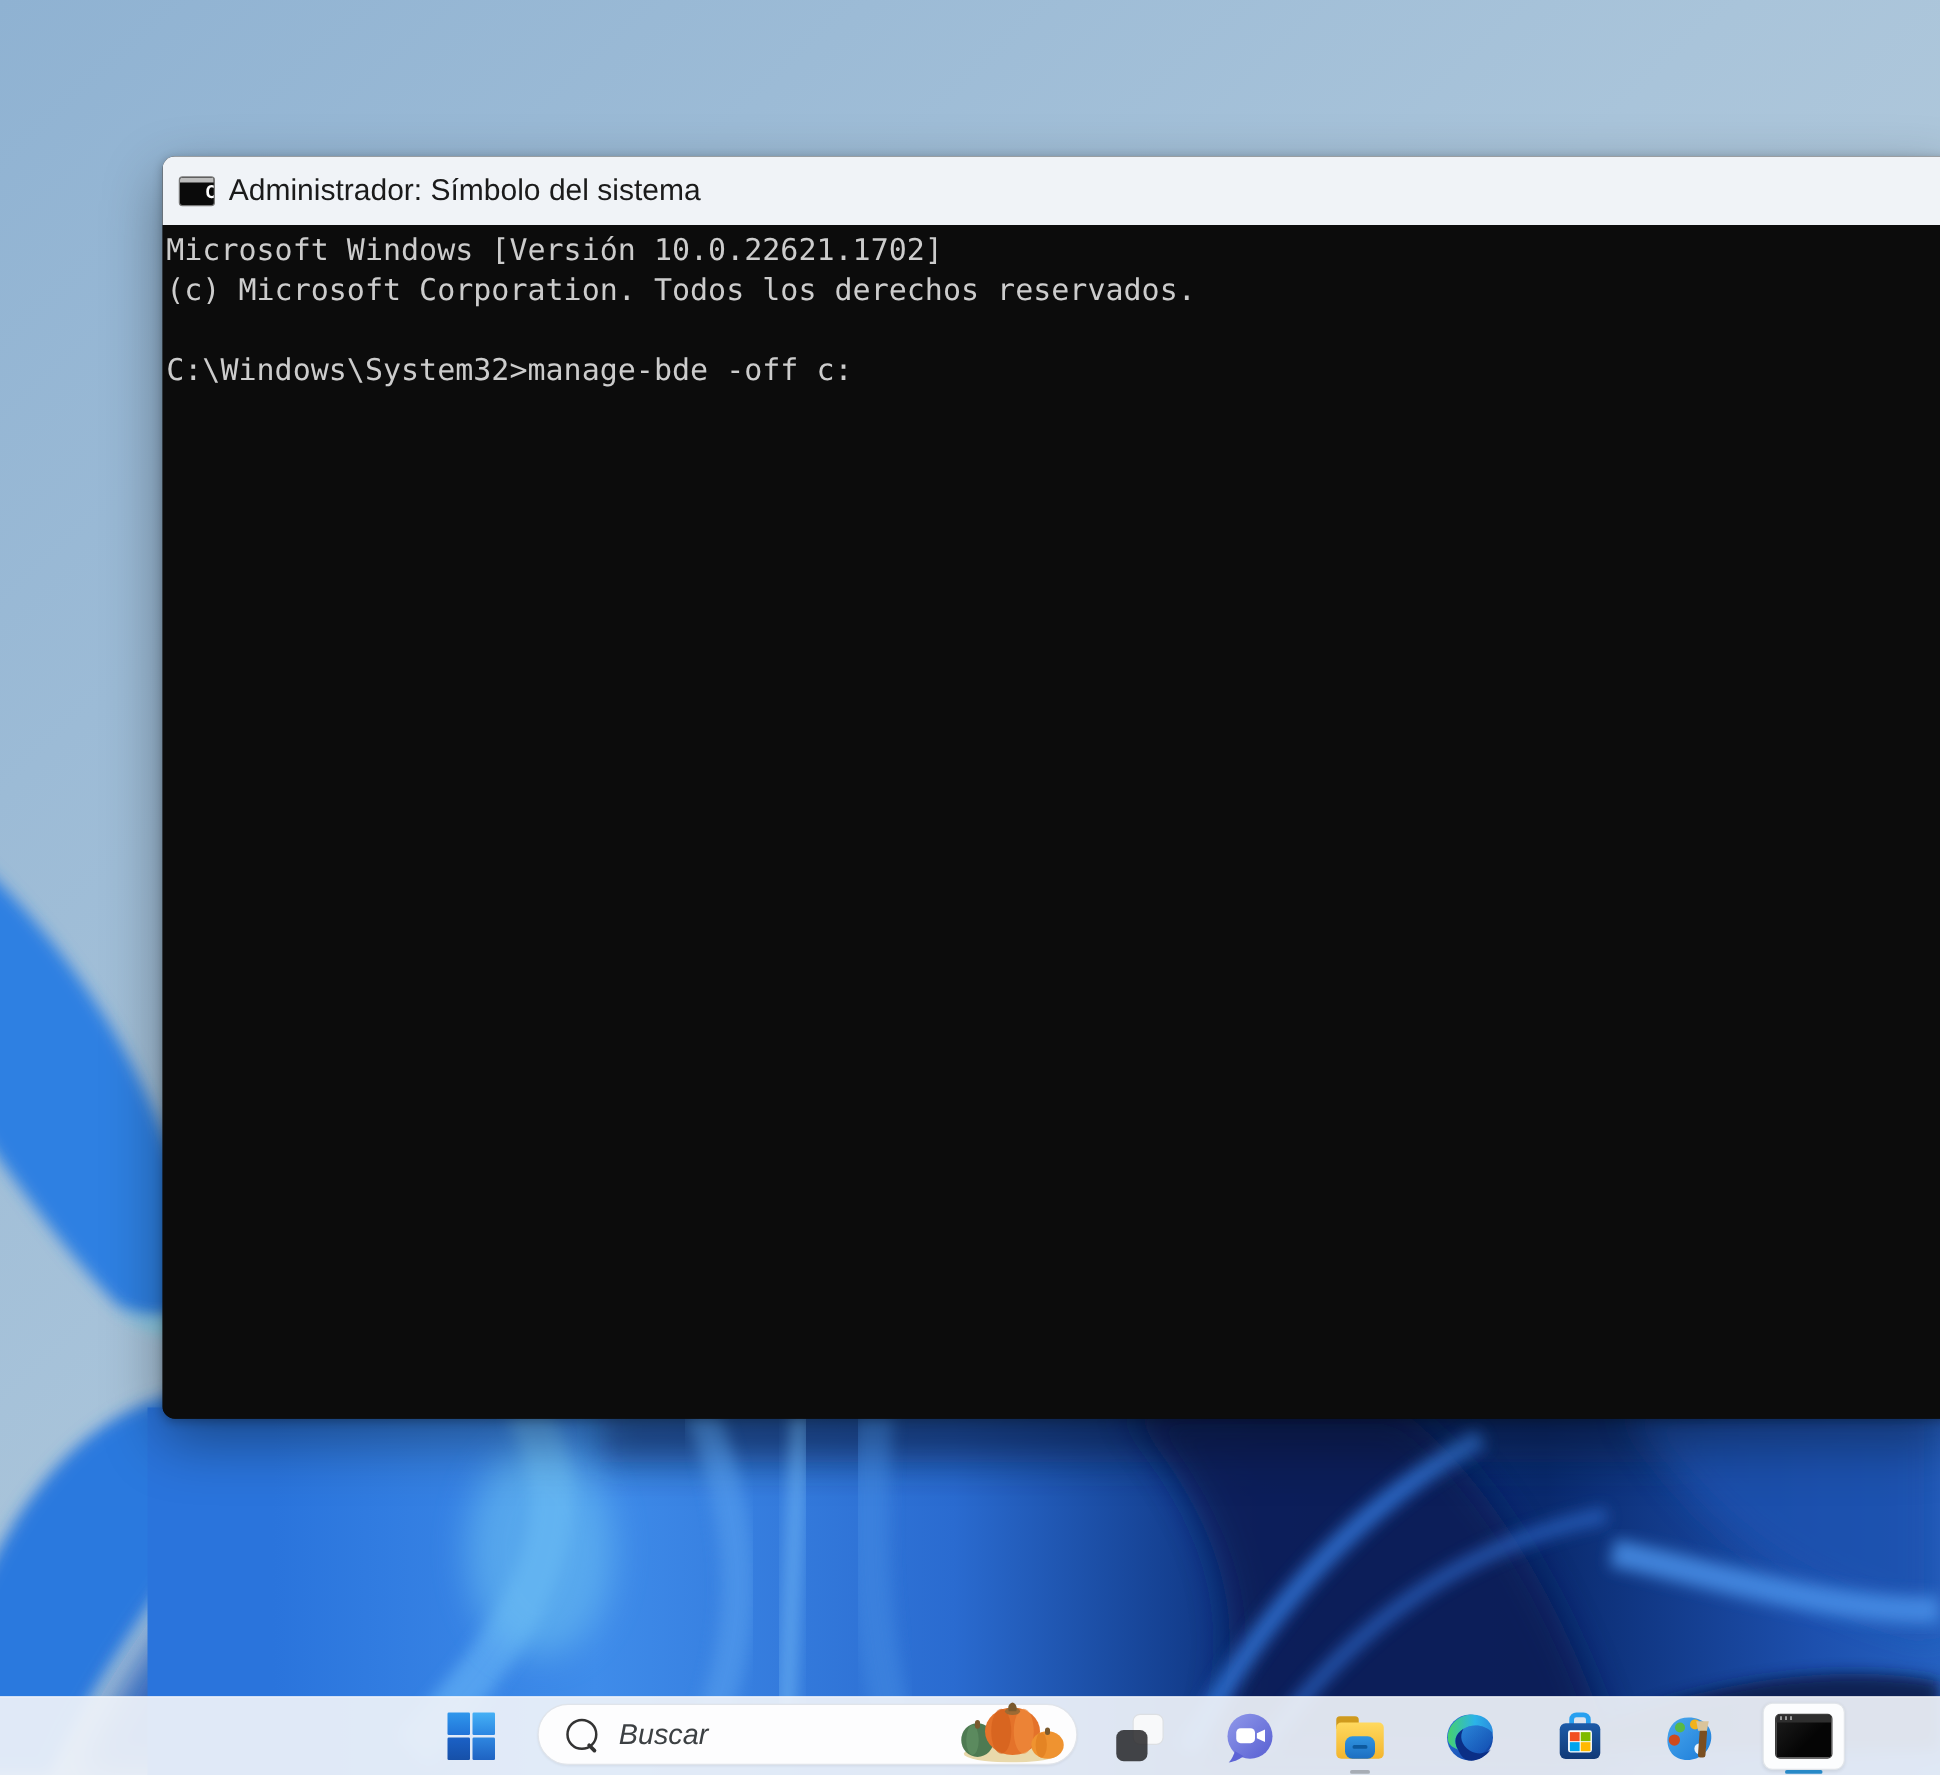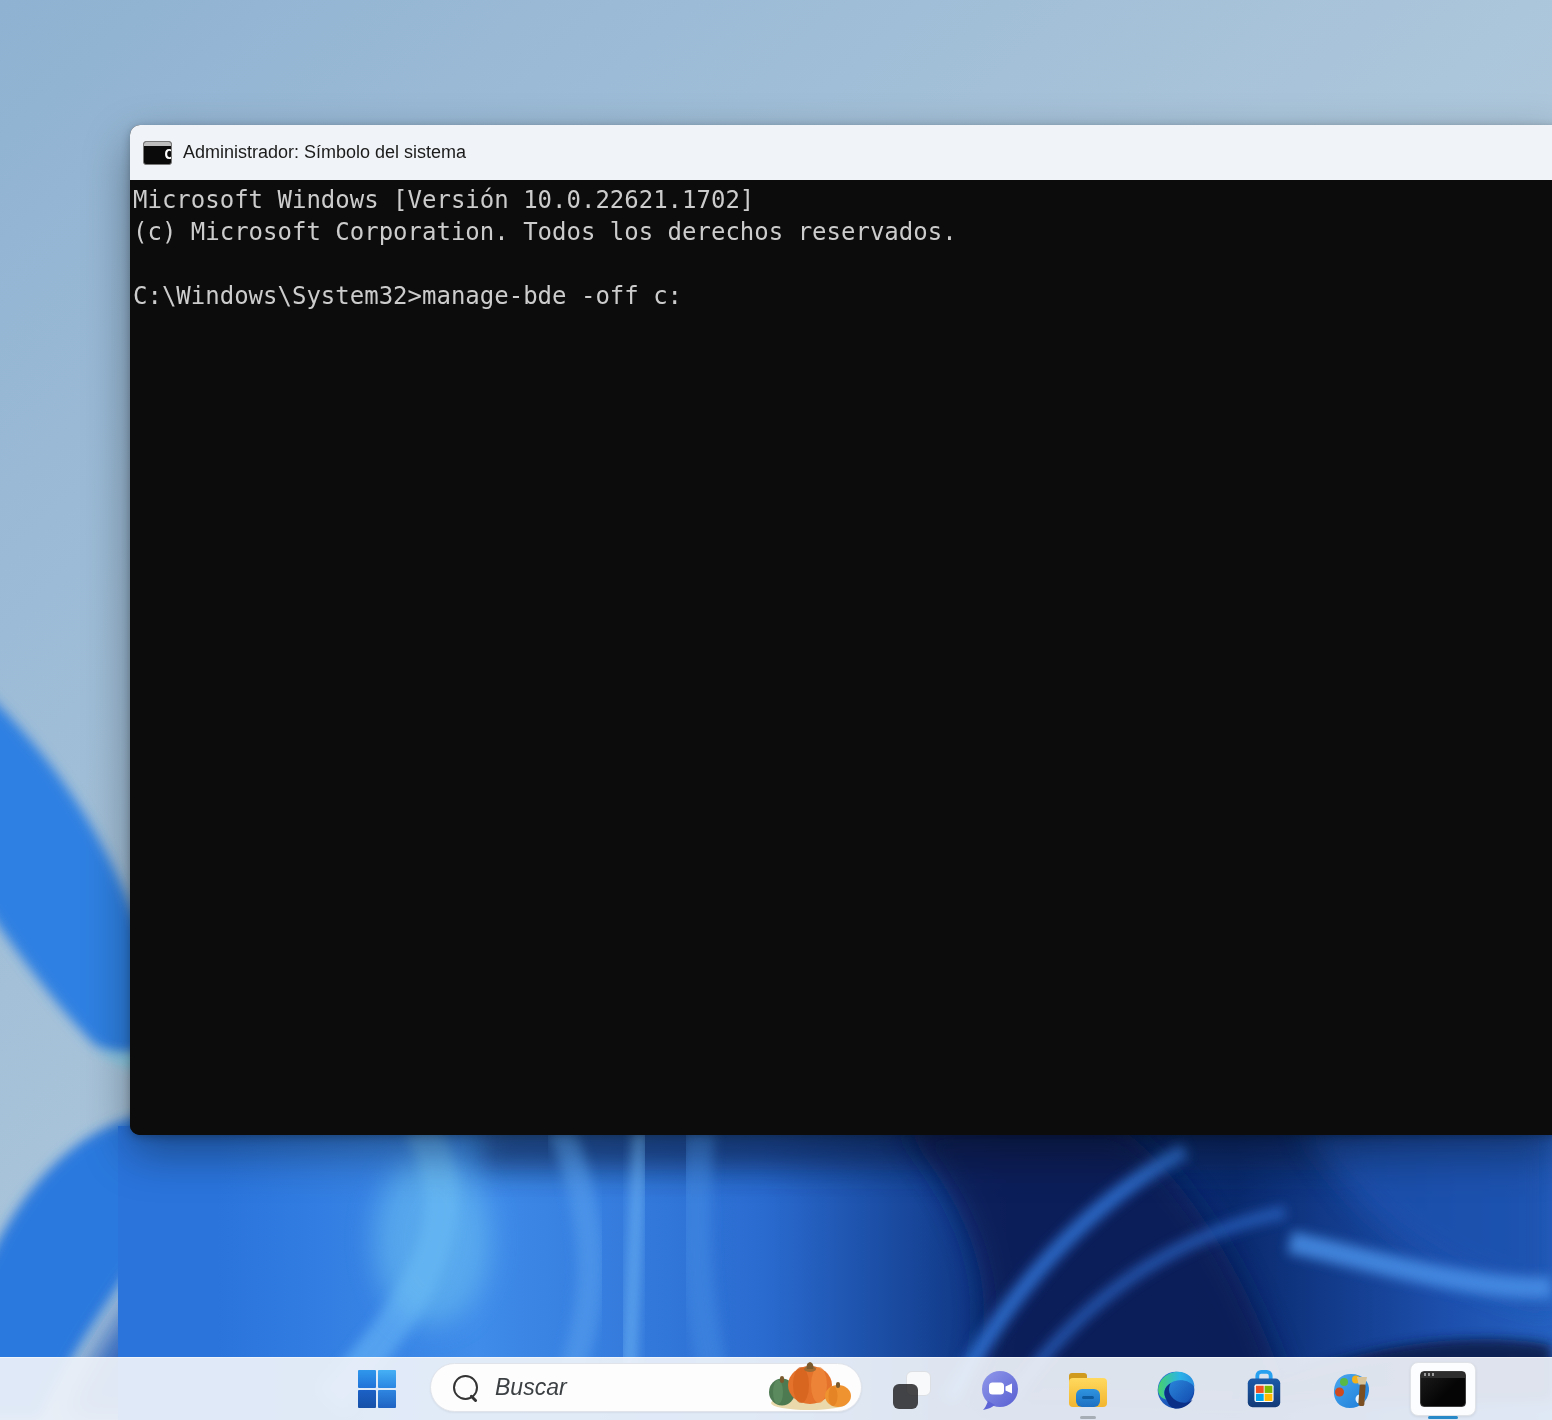--- a/index.html
+++ b/index.html
@@ -22,21 +22,21 @@
   }
   .cmd-icon{
     width:27px;height:22px;background:#0a0a0a;border:1px solid #787878;
     border-radius:3px;position:relative;flex:0 0 auto;overflow:hidden;
   }
   .cmd-icon .bar{position:absolute;top:0;left:0;right:0;height:4px;background:#bdbdbd;}
   .cmd-icon .glyph{
     position:absolute;left:20px;top:6px;color:#fff;
     font-family:"DejaVu Sans Mono",monospace;font-size:14px;font-weight:bold;line-height:12px;
   }
-  .title-text{font-size:18px;color:#1b1b1b;}
+  .title-text{font-size:24px;color:#1b1b1b;}
   .console{
     position:absolute;top:55px;left:0;right:0;bottom:0;background:#0c0c0c;
     padding:4px 0 0 3px;color:#cccccc;
     font-family:"DejaVu Sans Mono",monospace;font-size:24px;line-height:32px;
   }
   .console-line{white-space:pre;min-height:32px;}
   
   .taskbar{
     position:absolute;left:0;right:0;bottom:0;height:62px;
     background:rgba(238,242,249,0.93);

